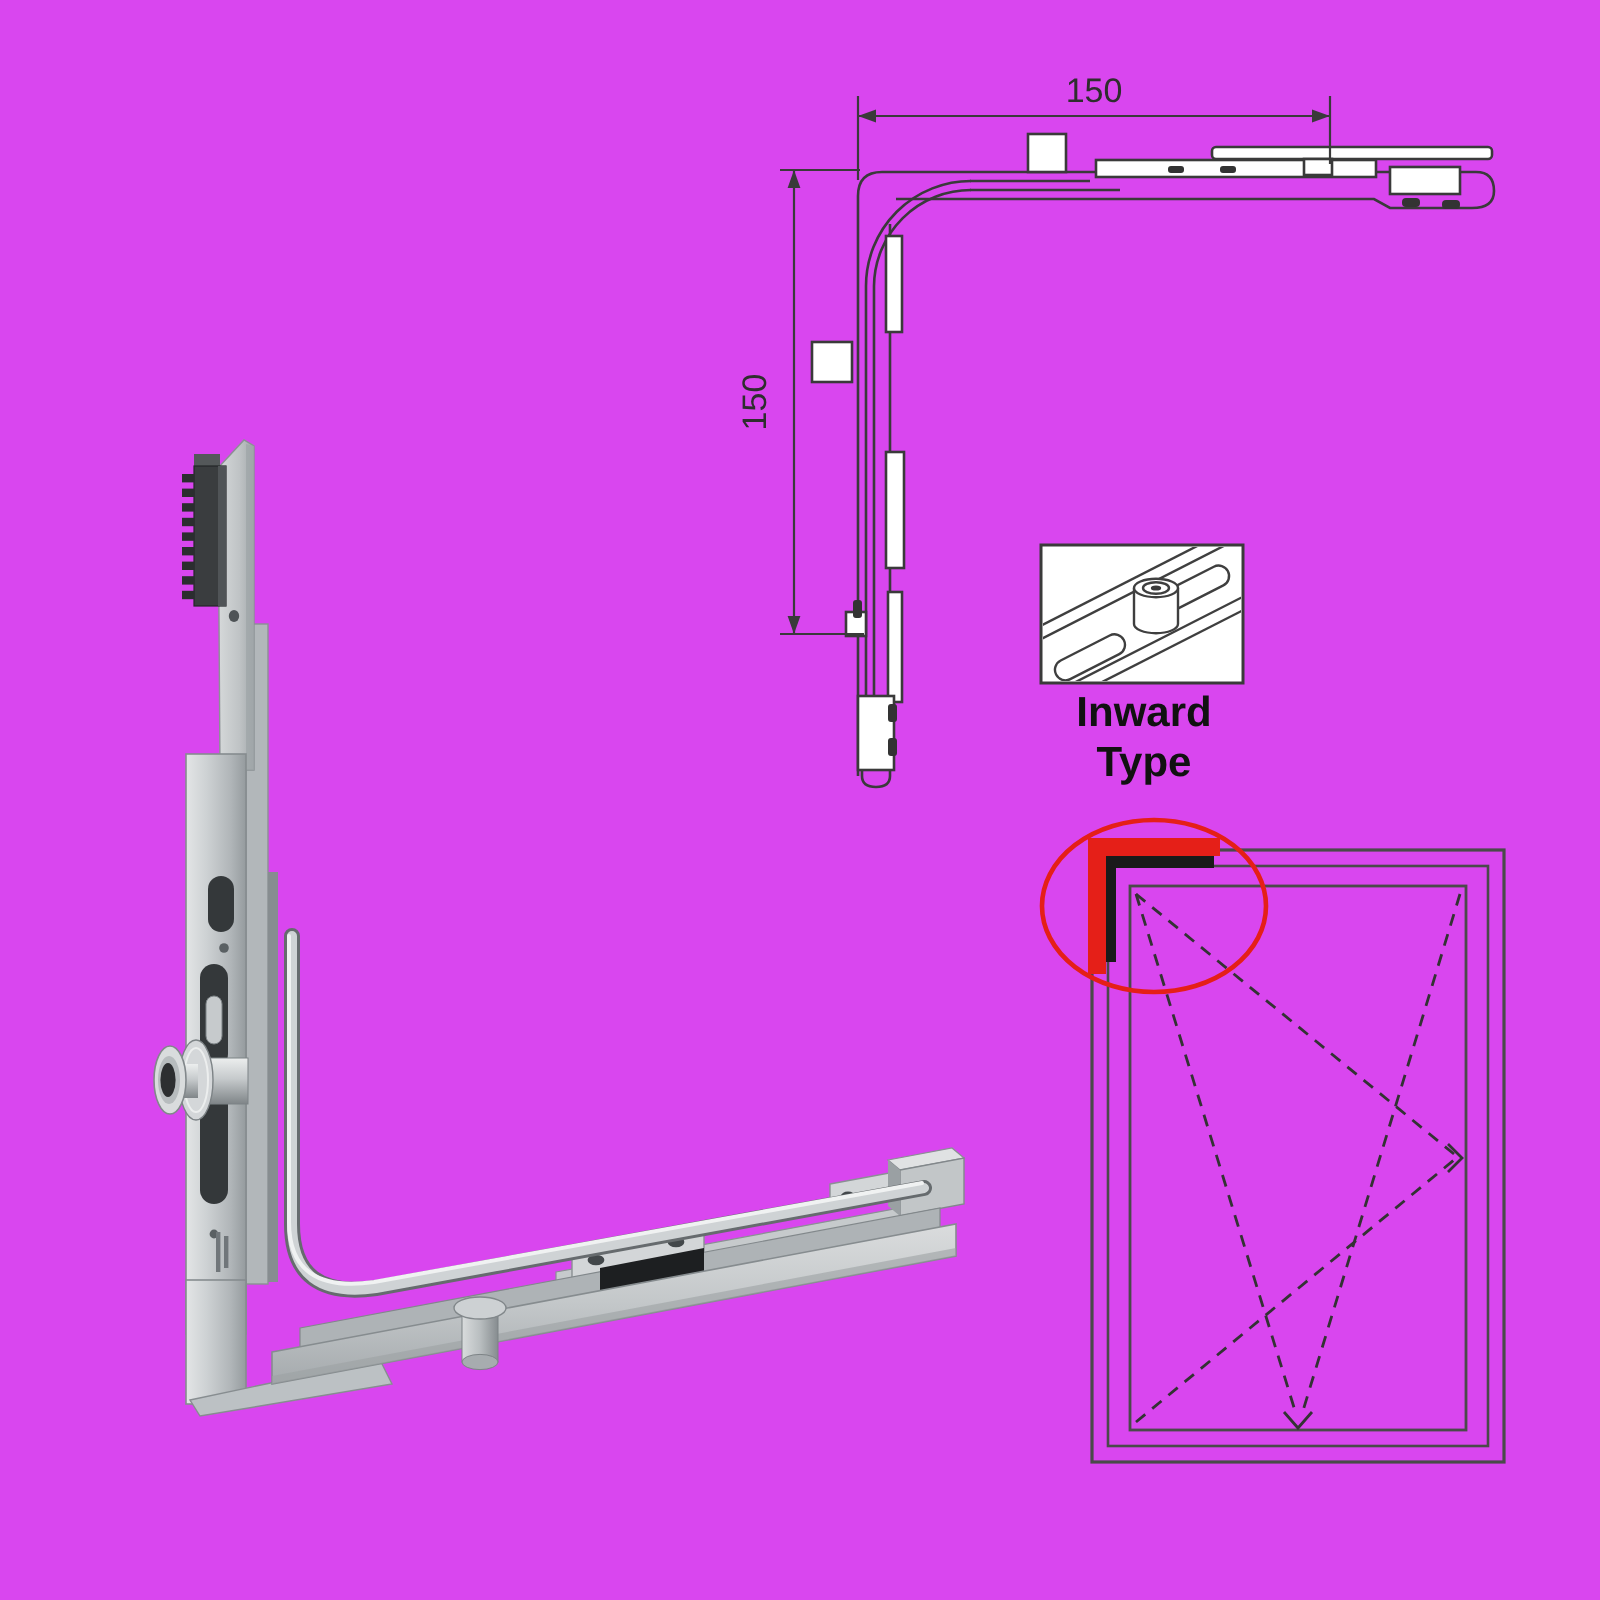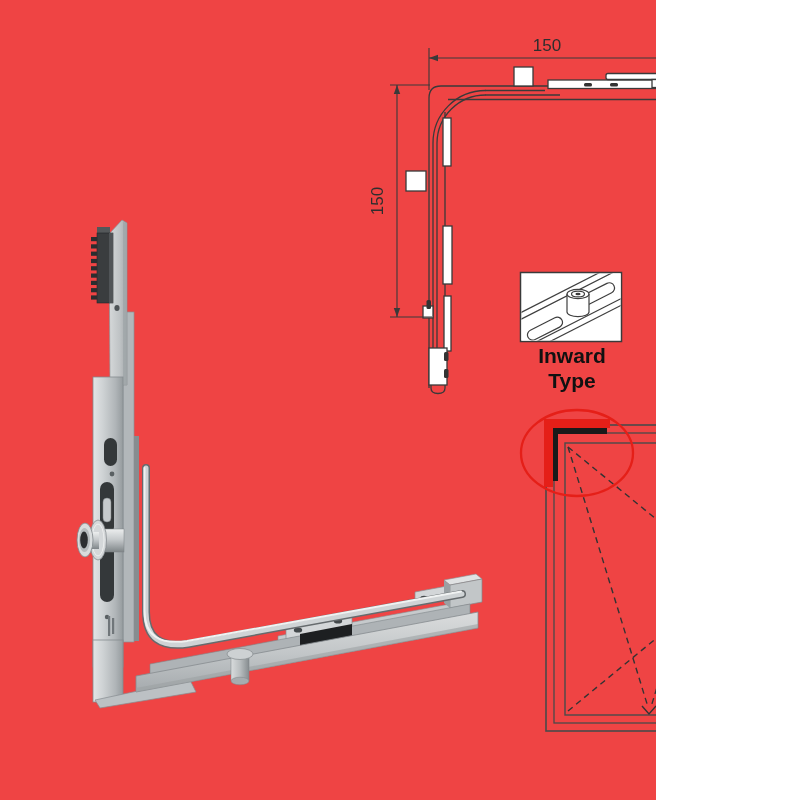--- a/index.html
+++ b/index.html
@@ -1,16 +1,16 @@
 <!DOCTYPE html>
 <html><head>
 <meta charset="utf-8">
 <style>
   html,body{margin:0;padding:0;background:#ffffff;}
-  .canvas{position:relative;width:656px;height:800px;background:#ef4444;overflow:hidden;
+  .canvas{position:relative;width:800px;height:800px;background:#d946ef;overflow:hidden;
           font-family:"Liberation Sans",sans-serif;}
   svg{position:absolute;left:0;top:0;}
   text{font-family:"Liberation Sans",sans-serif;}
   .dim-label{font-size:17px;fill:#2e2e2e;}
   .callout-label{font-size:21px;font-weight:700;fill:#111111;}
 </style>
 </head>
 <body>
 
 <div class="canvas">

